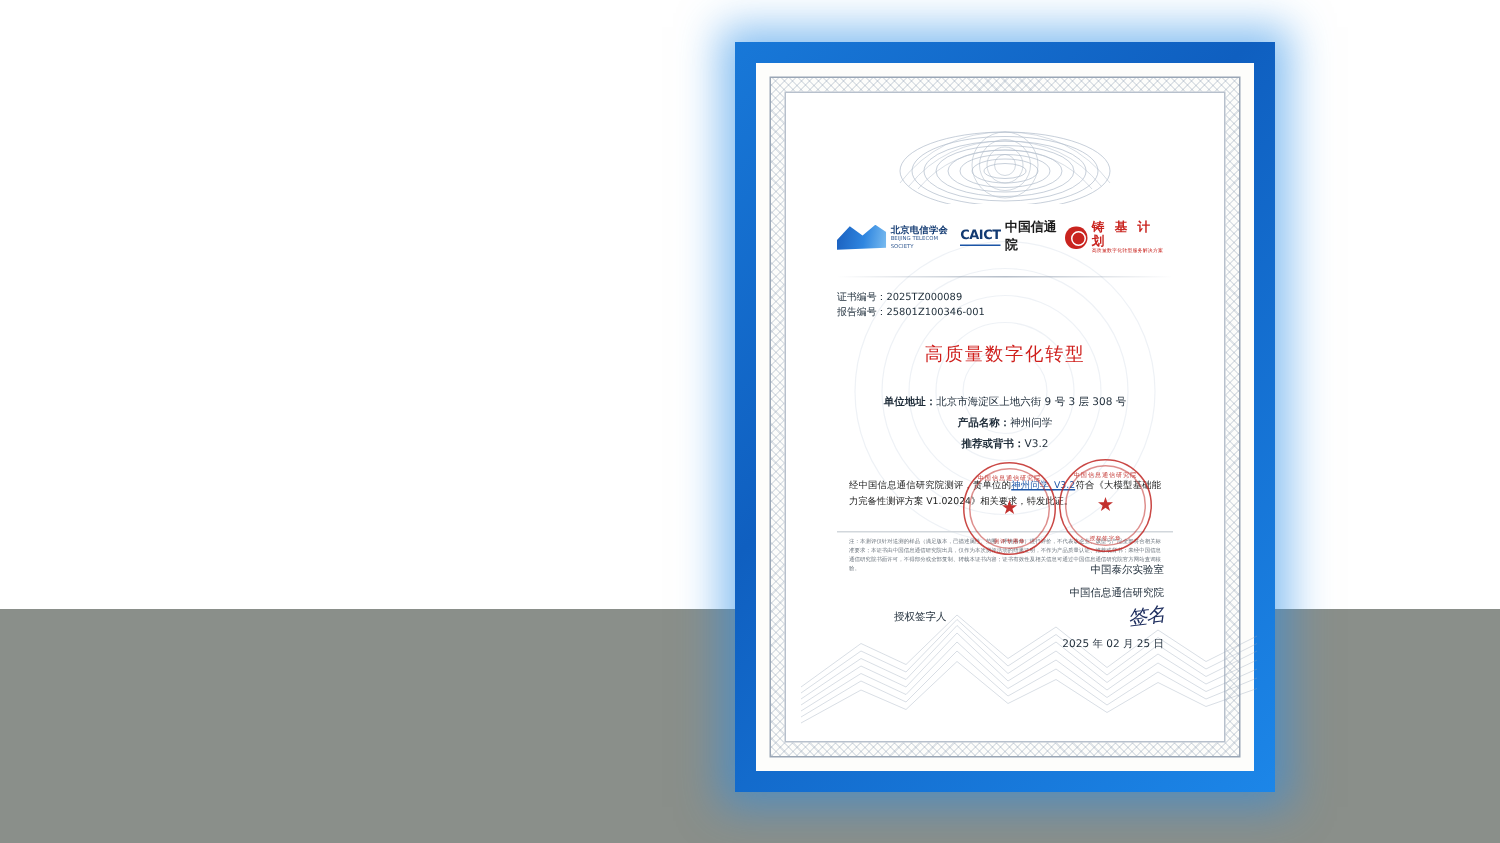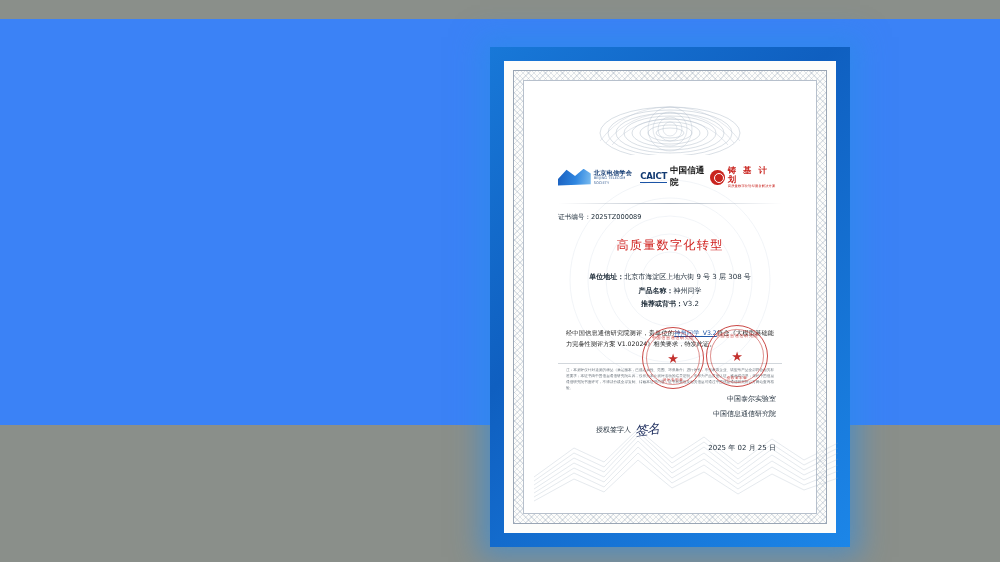--- a/index.html
+++ b/index.html
@@ -9,22 +9,21 @@
     height: 562px;
     overflow: hidden;
     background: #8a8f8a;
     font-family: "DejaVu Sans", "Liberation Sans", sans-serif;
   }
 
   #stage {
     position: relative;
     width: 1000px;
     height: 406px;
-    background: #3b82f6;
-    margin-top: 19px;
+    background: #ffffff;
   }
 
   
   .cert-outer {
     position: absolute;
     left: 490px;
     top: 28px;
     width: 360px;
     height: 500px;
     background: linear-gradient(135deg, #1878d8 0%, #0f5fc0 40%, #1c86e8 100%);
@@ -242,21 +241,21 @@
   .stamp .arc-top, .stamp .arc-bot {
     position: absolute; left: 0; right: 0;
     text-align: center;
     font-size: 4.1px;
     letter-spacing: 0.6px;
   }
   .stamp .arc-top { top: 7px; }
   .stamp .arc-bot { bottom: 6px; font-size: 3.6px; }
 
   .org-line { font-size: 7px; color: #1d2b38; margin-top: 2px; line-height: 1.85; }
-  .sig-row { display: flex; align-items: center; justify-content: flex-start; gap: 4px; }
+  .sig-row { display: flex; align-items: center; justify-content: space-between; gap: 4px; }
   .sig-label { font-size: 7px; color: #1d2b38; }
   .sig-glyph {
     font-size: 13px;
     color: #1b2b5c;
     font-family: "DejaVu Serif", "Liberation Serif", serif;
     font-style: italic;
     transform: rotate(-7deg);
     letter-spacing: -1px;
   }
   .date-line { font-size: 7px; color: #1d2b38; margin-top: 4px; }
@@ -342,20 +341,23 @@
                 </div>
               </div>
             </div>
 
             <div class="divider-rule"></div>
 
             <div class="numbers">
               <div>
                 <span class="lbl">证书编号：</span><span class="val">2025TZ000089</span>
               </div>
+              <div>
+                <span class="lbl">报告编号：</span><span class="val">25801Z100346-001</span>
+              </div>
             </div>
 
             <div class="title-block">
               <div class="title-line title-1">高质量数字化转型</div>
             </div>
 
             <div class="fields">
               <div>
                 <span class="k">单位地址：</span><span>北京市海淀区上地六街 9 号 3 层 308 号</span>
               </div>

